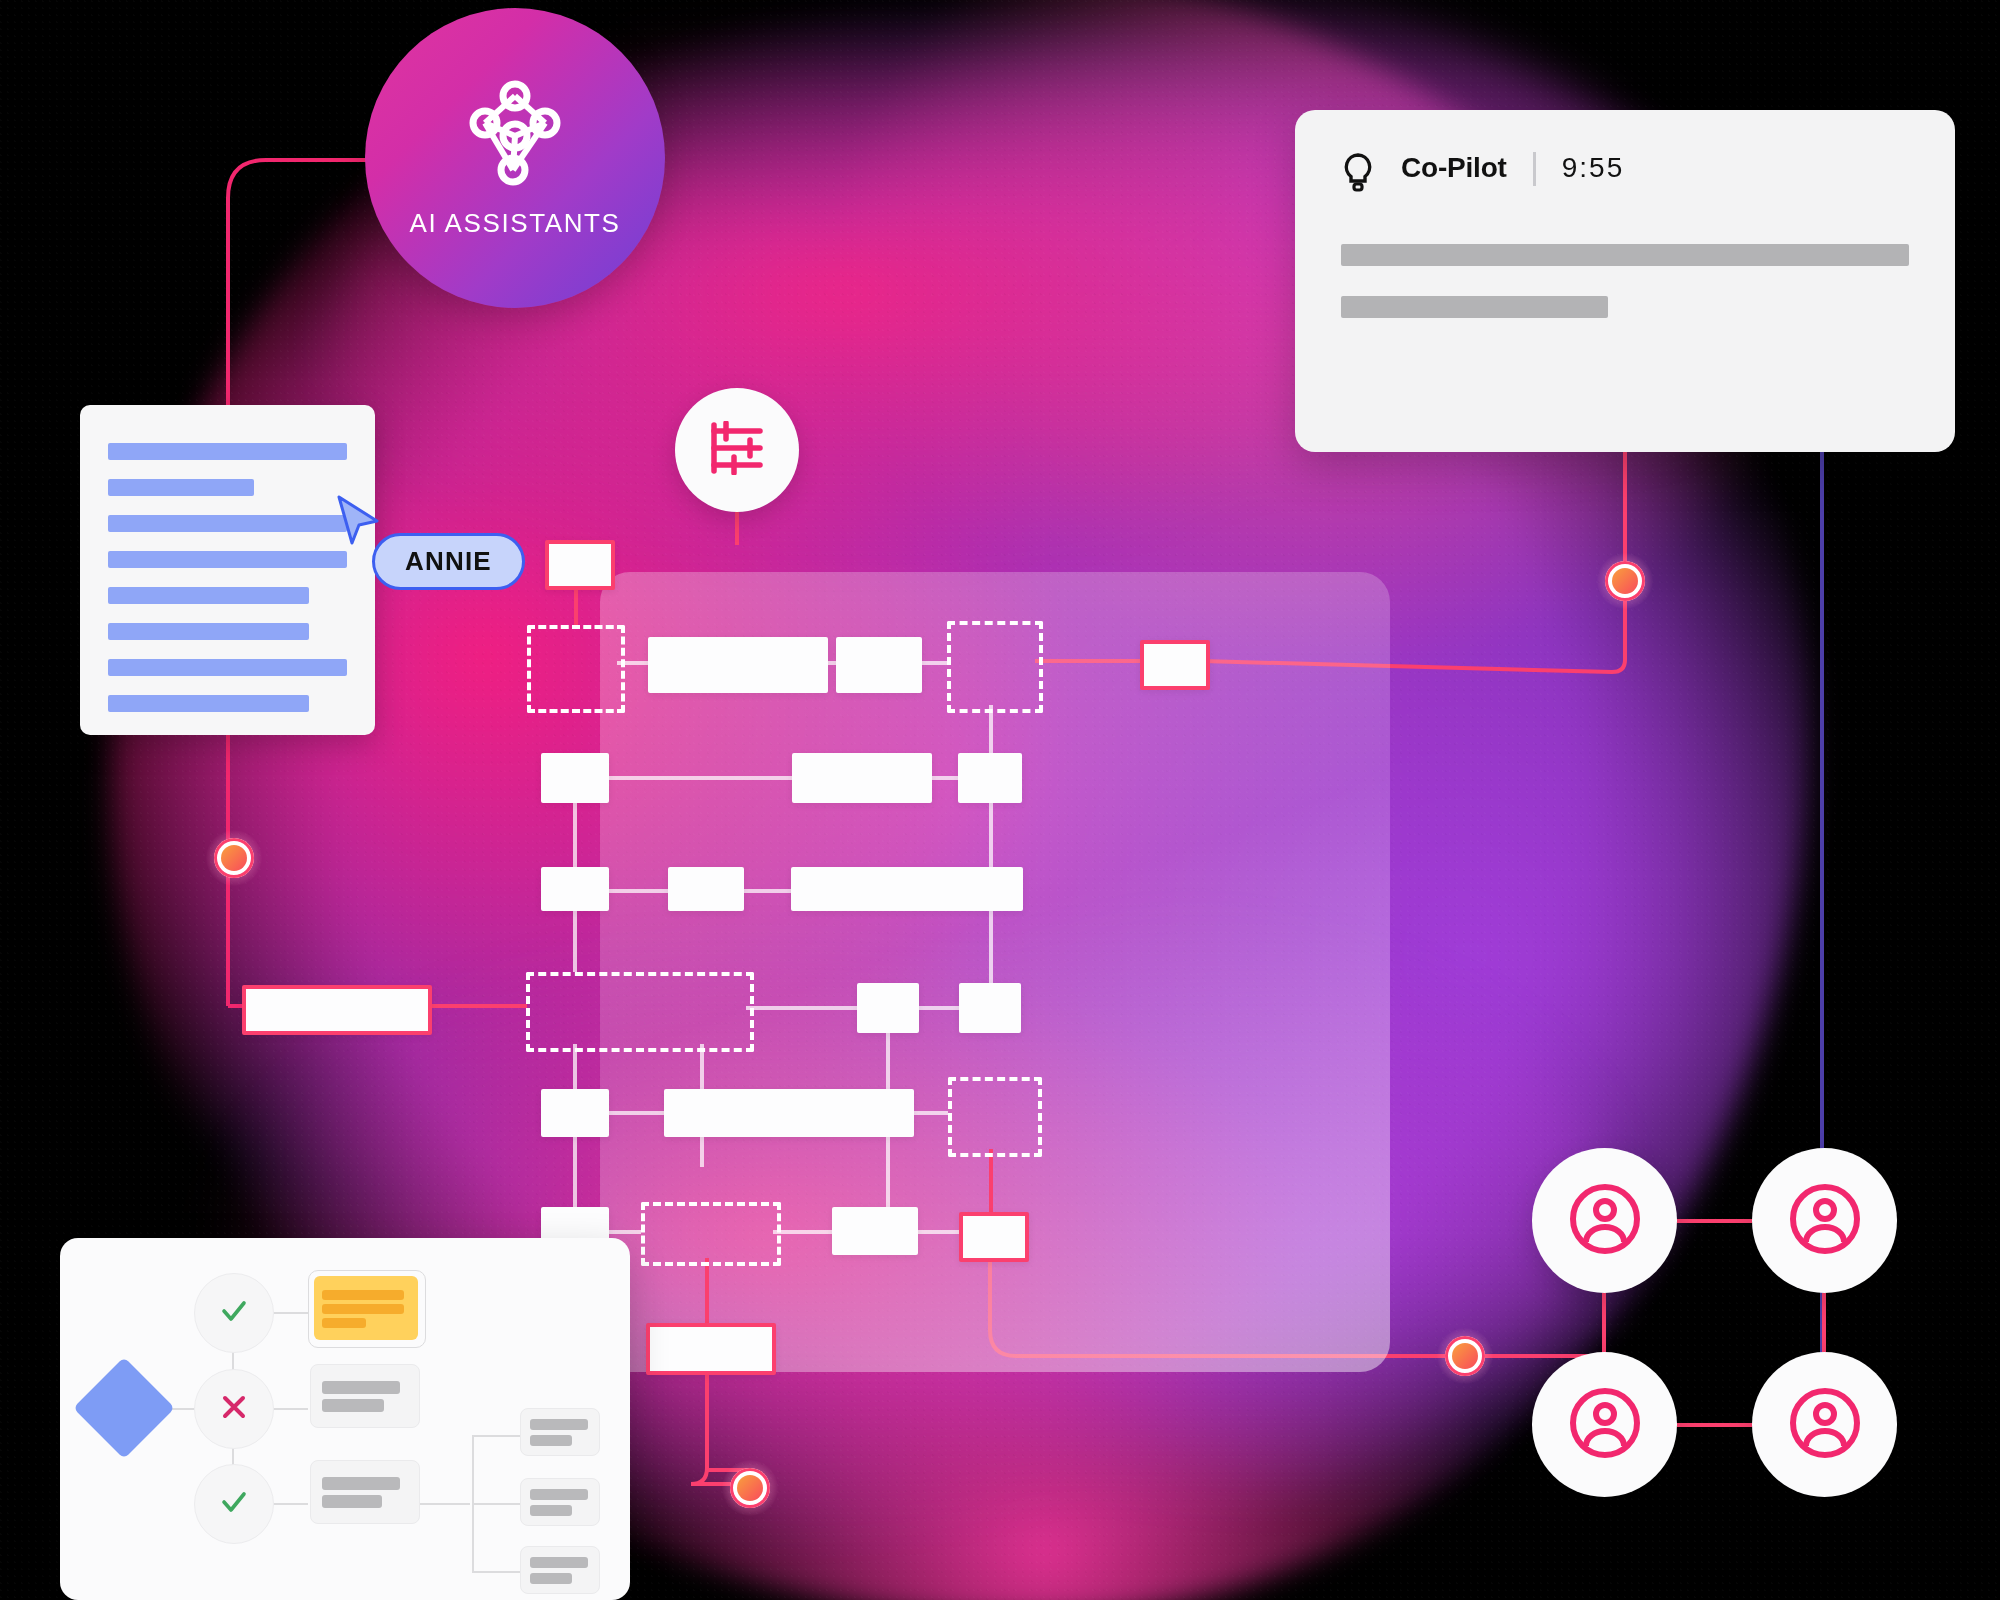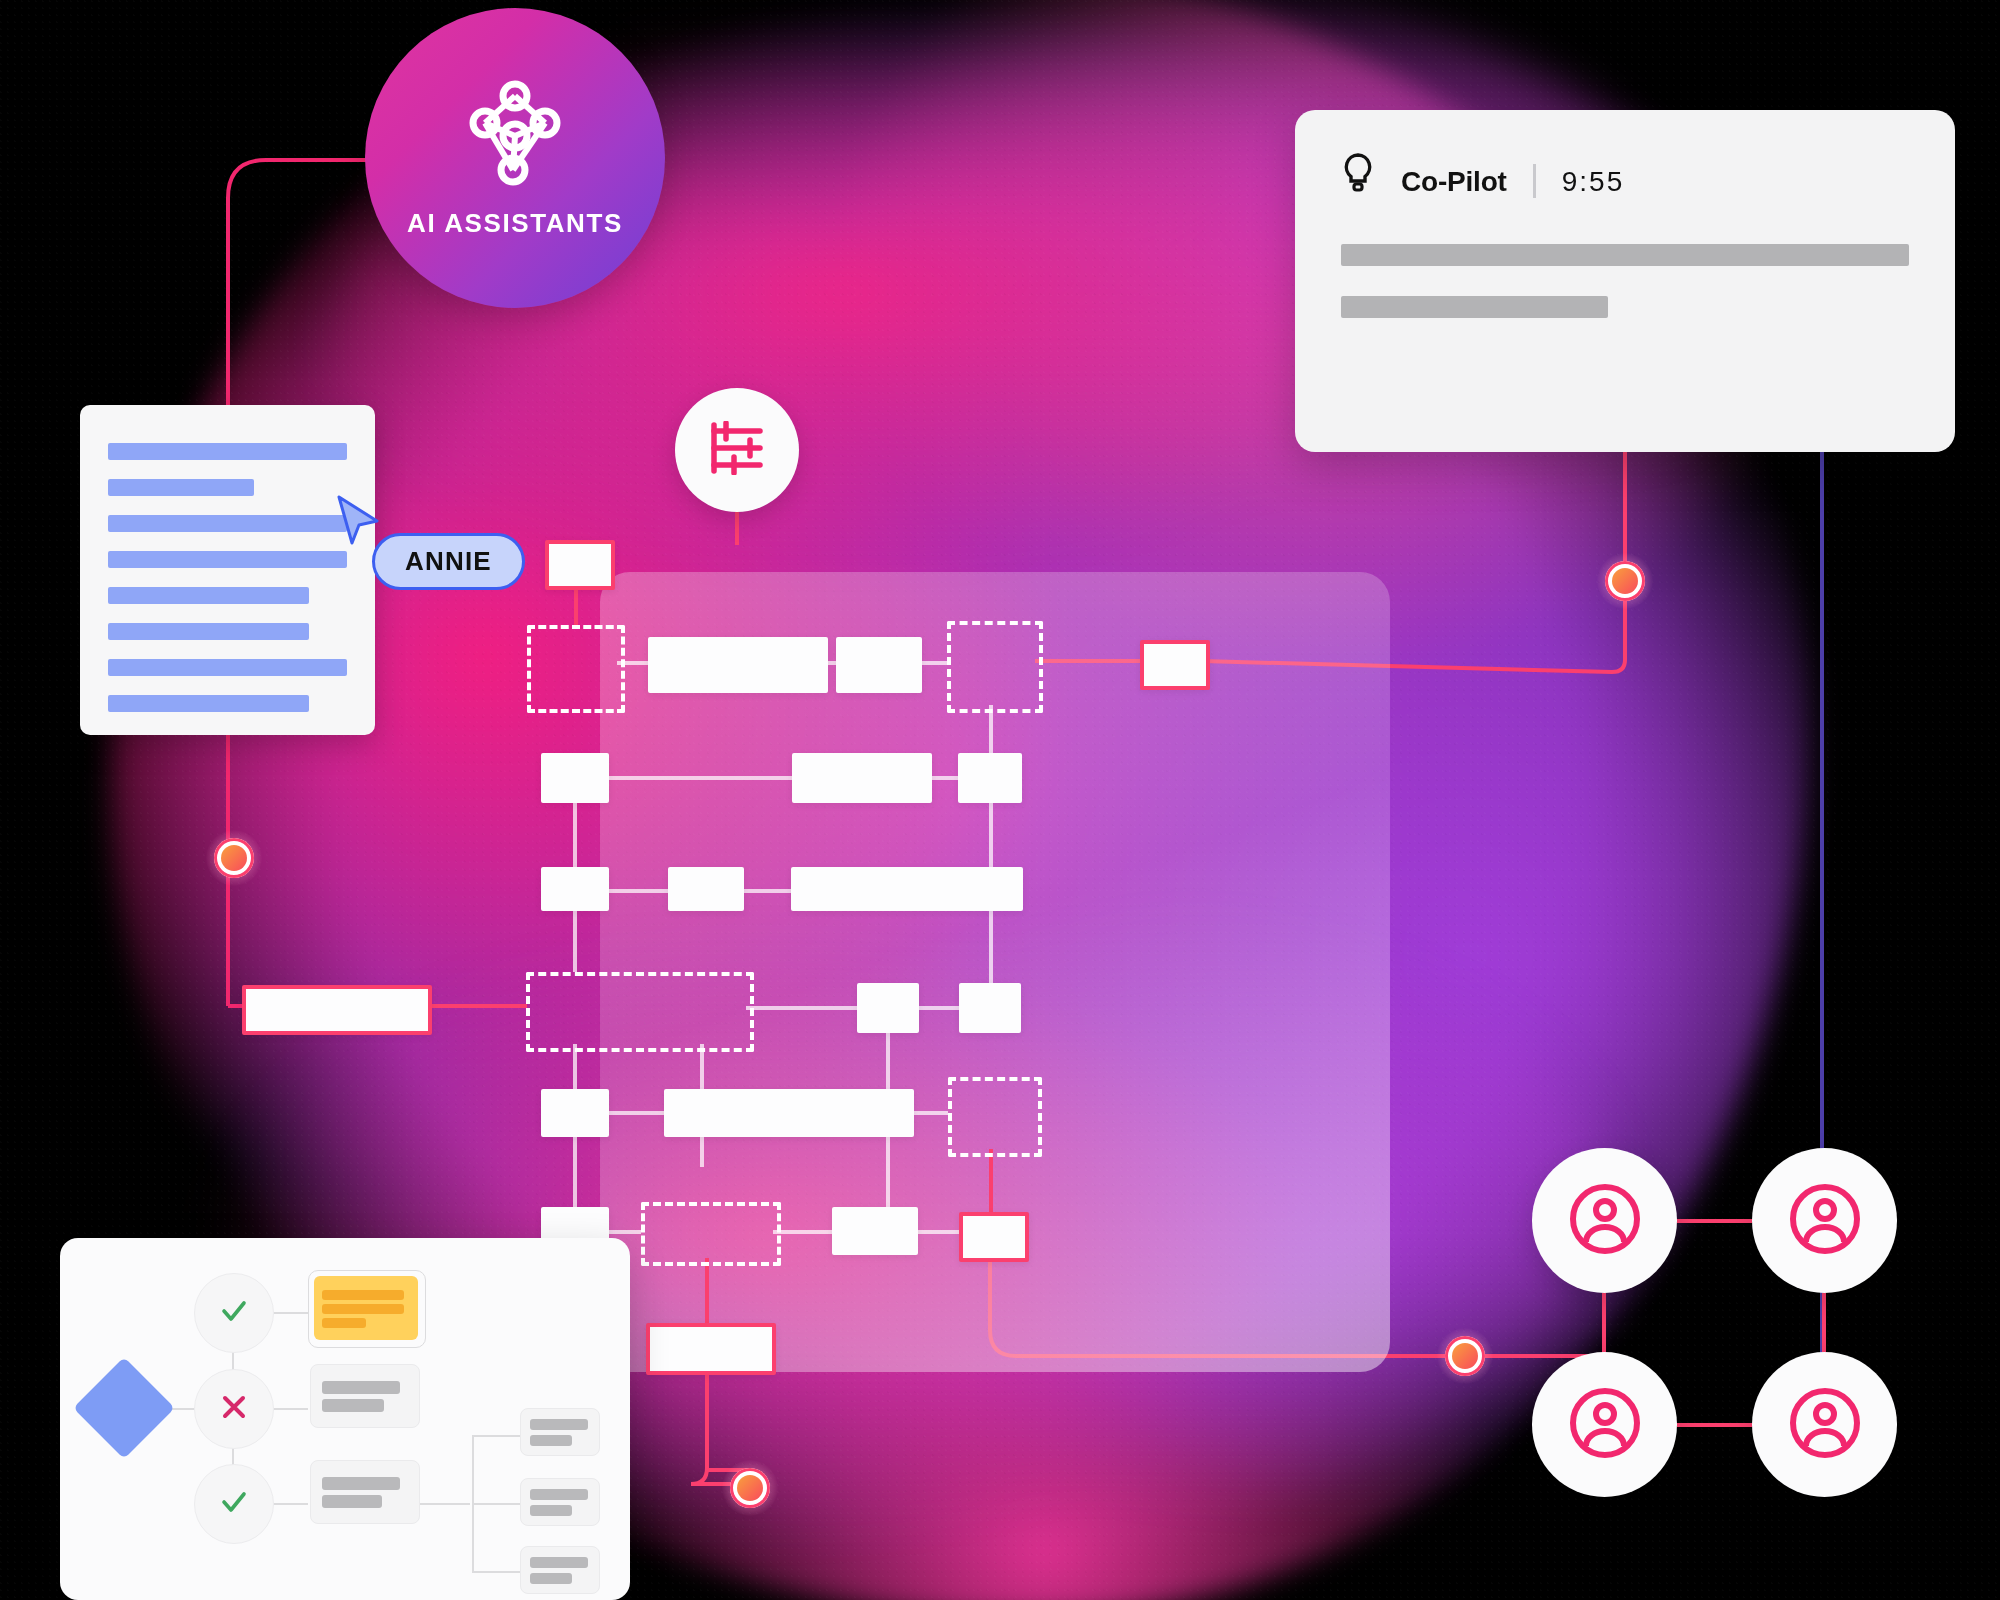--- a/index.html
+++ b/index.html
@@ -66,21 +66,21 @@
 
   
   .ai-bubble {
     position:absolute; left:365px; top:8px;
     width:300px; height:300px; border-radius:50%;
     background: linear-gradient(135deg, #e0359e 0%, #d32ea8 30%, #a13bc8 65%, #6d3fd6 100%);
     display:flex; flex-direction:column; align-items:center; justify-content:center;
     box-shadow: 0 10px 34px rgba(0,0,0,0.18);
   }
   .ai-bubble .label {
-    color:#fff; font-size:26px; letter-spacing:1.6px; font-weight:700;
+    color:#fff; font-size:26px; letter-spacing:1.6px; font-weight:400;
     margin-top:16px;
   }
 
   
   .doc-card {
     position:absolute; left:80px; top:405px;
     width:295px; height:330px;
     background:#f7f7f8; border-radius:10px;
     box-shadow: 0 10px 30px rgba(0,0,0,0.22);
     padding: 38px 28px; box-sizing:border-box;
@@ -97,21 +97,21 @@
   }
 
   
   .copilot {
     position:absolute; left:1295px; top:110px;
     width:660px; height:342px;
     background:#f3f3f4; border-radius:20px;
     box-shadow: 0 16px 44px rgba(0,0,0,0.22);
     padding: 42px 46px; box-sizing:border-box;
   }
-  .copilot-head { display:flex; align-items:flex-end; gap:26px; }
+  .copilot-head { display:flex; align-items:flex-start; gap:26px; }
   .copilot-title { font-size:28px; font-weight:700; color:#111; letter-spacing:-0.2px;}
   .copilot-div { width:3px; height:34px; background:#c9c9cd; }
   .copilot-time { font-size:28px; font-weight:500; color:#111; letter-spacing:2px;}
   .copilot-status { display:flex; align-items:center; gap:22px; margin-top:42px; }
   .copilot-status-text { font-size:29px; font-style:italic; color:#f2276e; font-weight:500; }
   .copilot-bar { height:22px; background:#b3b3b5; border-radius:2px; margin-top:30px; }
 
   
   .settings-circle {
     position:absolute; left:675px; top:388px;

